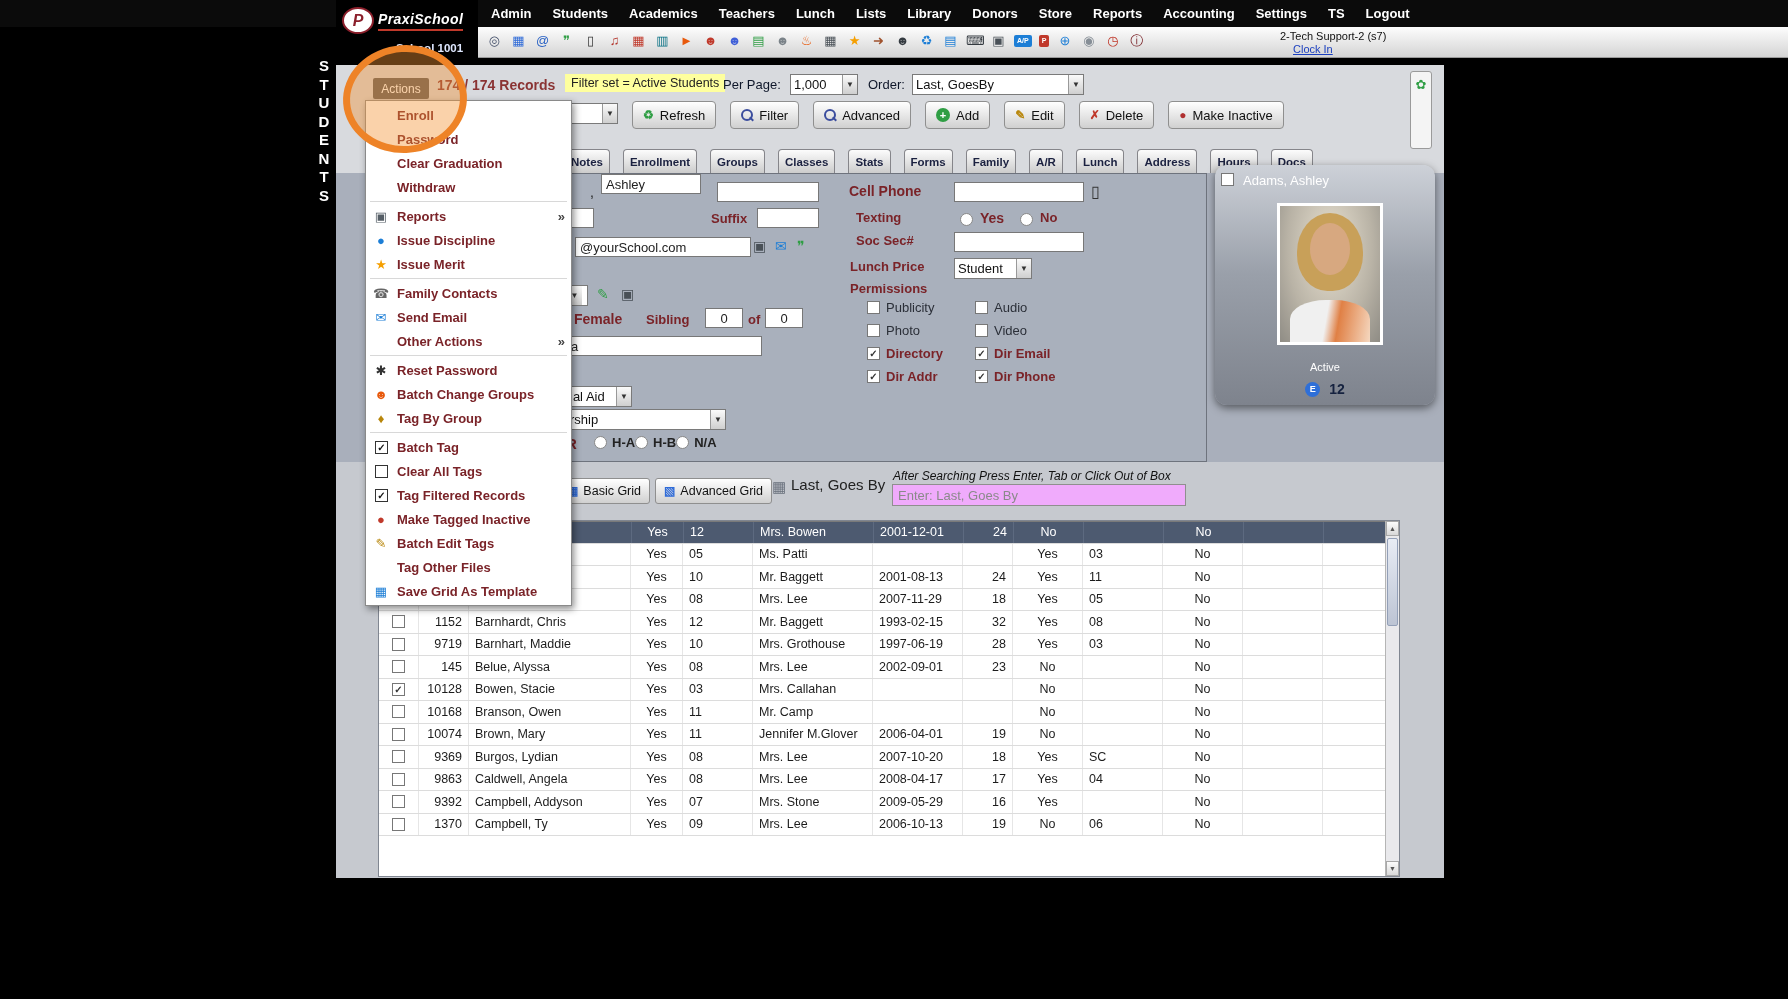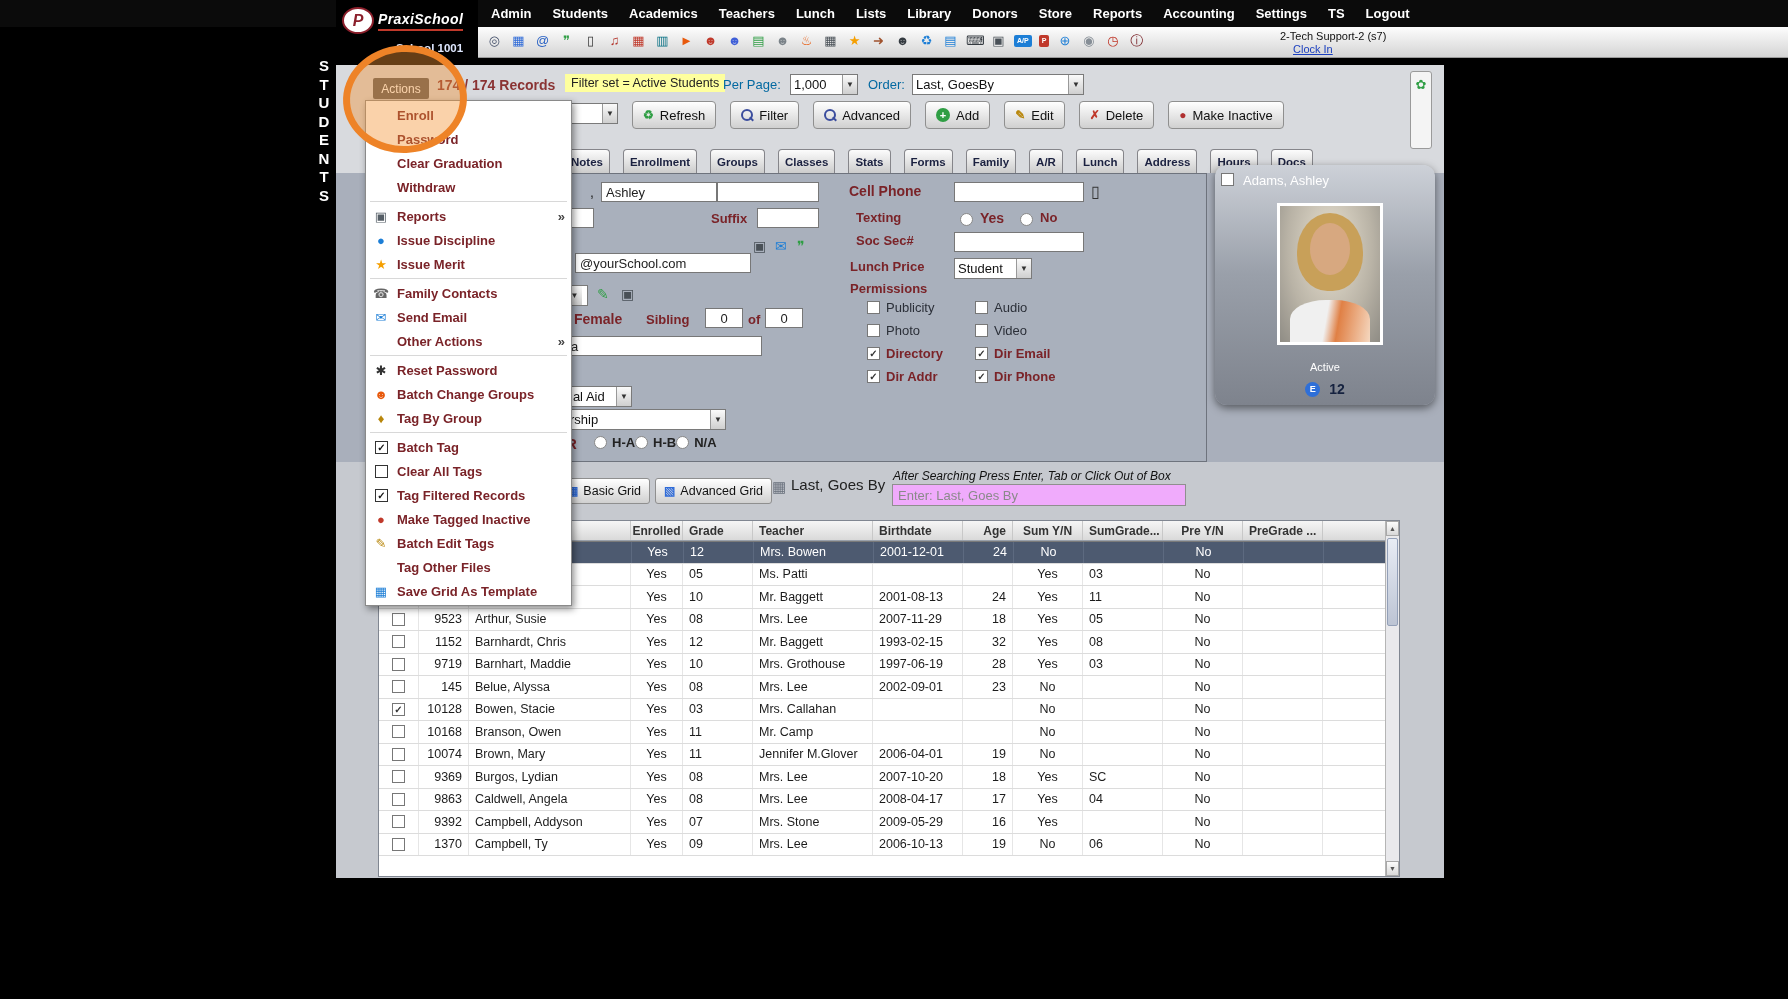--- a/index.html
+++ b/index.html
@@ -27,21 +27,21 @@
   
   .vlabel{position:absolute;left:314px;top:57px;width:20px;display:flex;flex-direction:column;align-items:center;z-index:6;}
   .vl-ch{color:#fff;font-size:15px;font-weight:700;line-height:18.5px;}
 
   
   .content{position:absolute;left:336px;top:65px;width:1108px;height:813px;background:#c6c9cf;overflow:hidden;z-index:2;}
   .strip-top{position:absolute;left:0;top:0;width:1108px;height:108px;background:#d8dade;}
   .strip-form{position:absolute;left:0;top:108px;width:1108px;height:289px;background:#a9afbb;}
 
   .rlabel{position:absolute;color:#8a3333;font-weight:700;font-size:14px;white-space:nowrap;}
-  .blabel{position:absolute;color:#0369a1;font-size:13px;white-space:nowrap;}
+  .blabel{position:absolute;color:#0f172a;font-size:13px;white-space:nowrap;}
   .fnote{position:absolute;background:#feff9e;color:#222;font-size:12.5px;padding:2px 6px;white-space:nowrap;}
 
   .sel{position:absolute;height:21px;background:#fff;border:1px solid #7a7a7a;display:flex;align-items:center;font-size:13px;color:#111;cursor:pointer;}
   .sel-val{flex:1;padding:0 3px;white-space:nowrap;overflow:hidden;}
   .sel-arr{width:15px;align-self:stretch;background:linear-gradient(#fafafa,#cfcfcf);border-left:1px solid #999;display:flex;align-items:center;justify-content:center;font-size:8px;color:#333;}
 
   .btnrow{position:absolute;left:296px;top:36px;display:flex;gap:14px;}
   .btn{height:28px;display:inline-flex;align-items:center;gap:6px;padding:0 10px;background:linear-gradient(#ffffff,#d0d0d0);border:1px solid #8f8f8f;border-radius:4px;font-size:13px;color:#111;white-space:nowrap;cursor:pointer;}
   .bicon{font-size:12px;font-weight:700;display:inline-flex;align-items:center;justify-content:center;}
   .chip-round{width:14px;height:14px;border-radius:50%;font-size:11px;color:#fff;}
@@ -247,26 +247,26 @@
       <div class="tab">Family</div>
       <div class="tab">A/R</div>
       <div class="tab">Lunch</div>
       <div class="tab">Address</div>
       <div class="tab">Hours</div>
       <div class="tab">Docs</div>
     </div>
 
   <div class="form-panel">
     <span class="ptext" style="left:109px;top:10px;font-size:14px;font-weight:400">,</span>
-    <input class="inp" style="left: 120px; top: 8px; width: 116px;" value="Ashley">
+    <input class="inp" style="left: 120px; top: 0; width: 100px;" value="Ashley">
     <input class="inp" style="left: 236px; top: 8px; width: 102px;">
     <input class="inp" style="left: 85px; top: 34px; width: 28px;">
     <span class="flabel" style="left:230px;top:37px">Suffix</span>
     <input class="inp" style="left: 276px; top: 34px; width: 62px;">
-    <input class="inp" style="left: 94px; top: 63px; width: 176px; margin-top: 16px;" value="@yourSchool.com">
+    <input class="inp" style="left: 94px; top: 63px; width: 176px;" value="@yourSchool.com">
     <span class="fglyph" style="left:272px;top:64px;color:#495057">▣</span>
     <span class="fglyph" style="left:294px;top:64px;color:#1c7ed6">✉</span>
     <span class="fglyph" style="left:316px;top:64px;color:#2f9e44">❞</span>
     <span class="ptext" style="left:85px;top:88px">t</span>
     <div class="sel" style="left:85px;top:111px;width:22px">
         <span class="sel-arr" style="border-left:none">▼</span>
       </div>
     <span class="fglyph" style="left:116px;top:112px;color:#2f9e44">✎</span>
     <span class="fglyph" style="left:140px;top:112px;color:#495057">▣</span>
     <span class="flabel flabel-lg" style="left:93px;top:137px">Female</span>
@@ -376,35 +376,20 @@
     <span class="bicon" style="color:#2f6bd8">▧</span>
     <span>Advanced Grid</span>
   </div>
   <span class="cal-glyph">▦</span>
   <span class="sort-label">Last, Goes By</span>
   <span class="hint">After Searching Press Enter, Tab or Click Out of Box</span>
   <input class="searchbox" placeholder="Enter: Last, Goes By" style="">
 
   <div class="table-wrap">
     <div>
-        <div class="trow thead">
-          <div class="tcell" style="width: 40px; justify-content: center;"></div>
-          <div class="tcell" style="width: 50px; justify-content: flex-end;"></div>
-          <div class="tcell" style="width: 162px; justify-content: flex-start;"></div>
-          <div class="tcell" style="width: 52px; justify-content: center;">Enrolled</div>
-          <div class="tcell" style="width: 70px; justify-content: flex-start;">Grade</div>
-          <div class="tcell" style="width: 120px; justify-content: flex-start;">Teacher</div>
-          <div class="tcell" style="width: 90px; justify-content: flex-start;">Birthdate</div>
-          <div class="tcell" style="width: 50px; justify-content: flex-end;">Age</div>
-          <div class="tcell" style="width: 70px; justify-content: center;">Sum Y/N</div>
-          <div class="tcell" style="width: 80px; justify-content: flex-start;">SumGrade...</div>
-          <div class="tcell" style="width: 80px; justify-content: center;">Pre Y/N</div>
-          <div class="tcell" style="width: 80px; justify-content: flex-start;">PreGrade ...</div>
-          <div class="tcell" style="width: 64px; justify-content: flex-start;"></div>
-        </div>
         <div class="trow sel">
           <div class="tcell" style="width: 40px; justify-content: center;">
             <span class="cbx"></span>
           </div>
           <div class="tcell" style="width: 50px; justify-content: flex-end;"></div>
           <div class="tcell" style="width: 162px; justify-content: flex-start;"></div>
           <div class="tcell" style="width: 52px; justify-content: center;">Yes</div>
           <div class="tcell" style="width: 70px; justify-content: flex-start;">12</div>
           <div class="tcell" style="width: 120px; justify-content: flex-start;">Mrs. Bowen</div>
           <div class="tcell" style="width: 90px; justify-content: flex-start;">2001-12-01</div>

